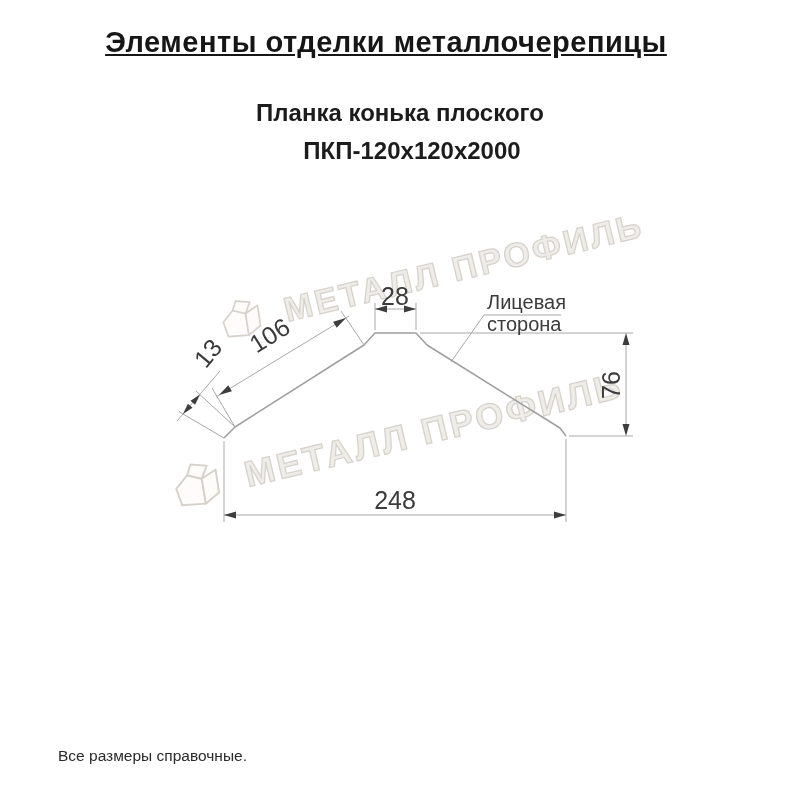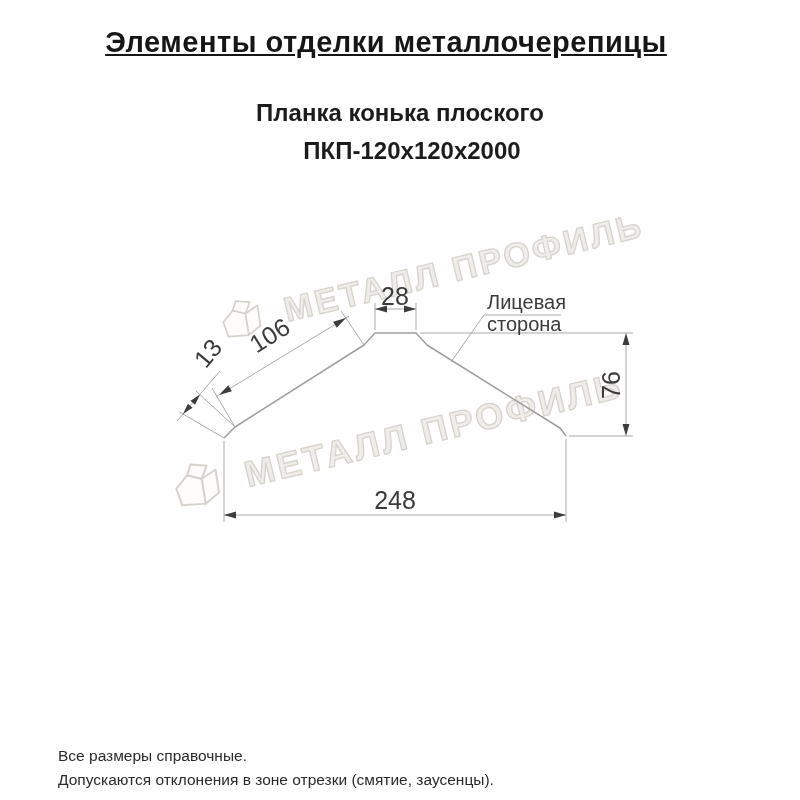--- a/index.html
+++ b/index.html
@@ -105,14 +105,13 @@
     <text class="lbl" x="487" y="331">сторона</text>
   </g>
 </svg>
 
 <div class="abs txt main-title">Элементы отделки металлочерепицы</div>
 <div class="abs txt sub-title">Планка конька плоского</div>
 <div class="abs txt sub-code">ПКП-120х120х2000</div>
 
 <div class="abs txt footer">
   <div>Все размеры справочные.</div>
-  <div>Допускаются отклонения в зоне отрезки (смятие, заусенцы).</div>
 </div>
 
 </body></html>

